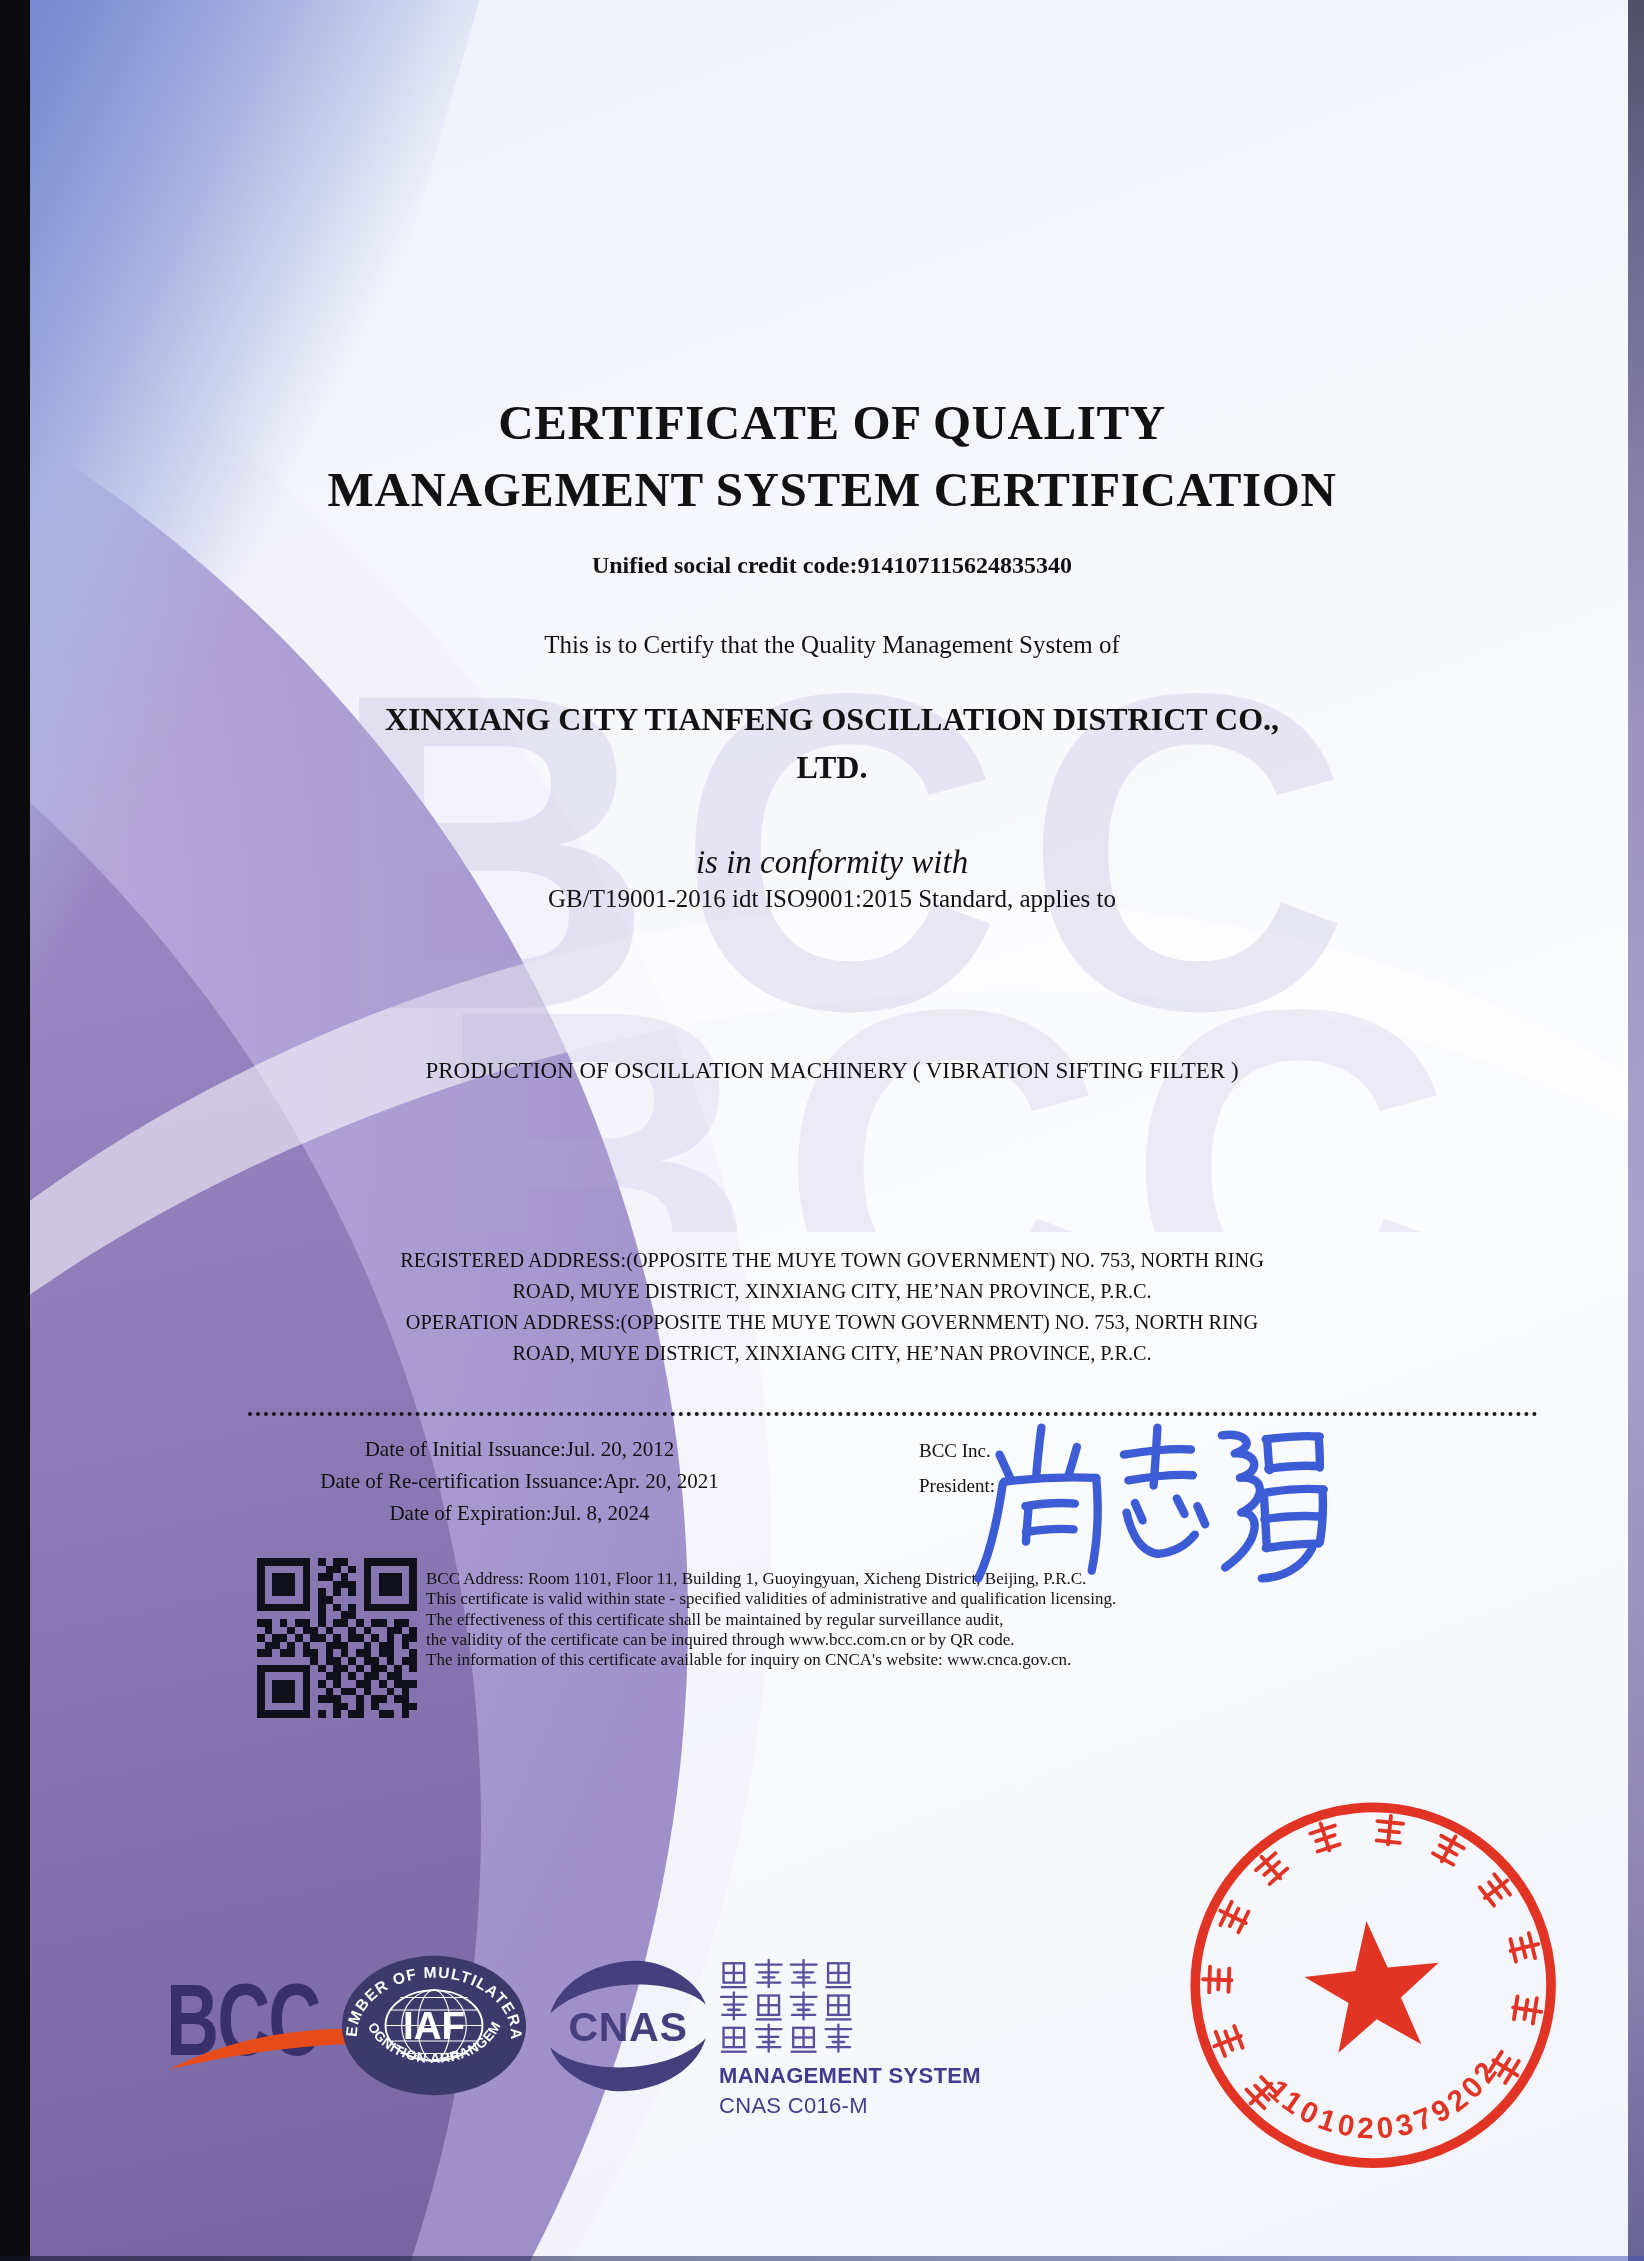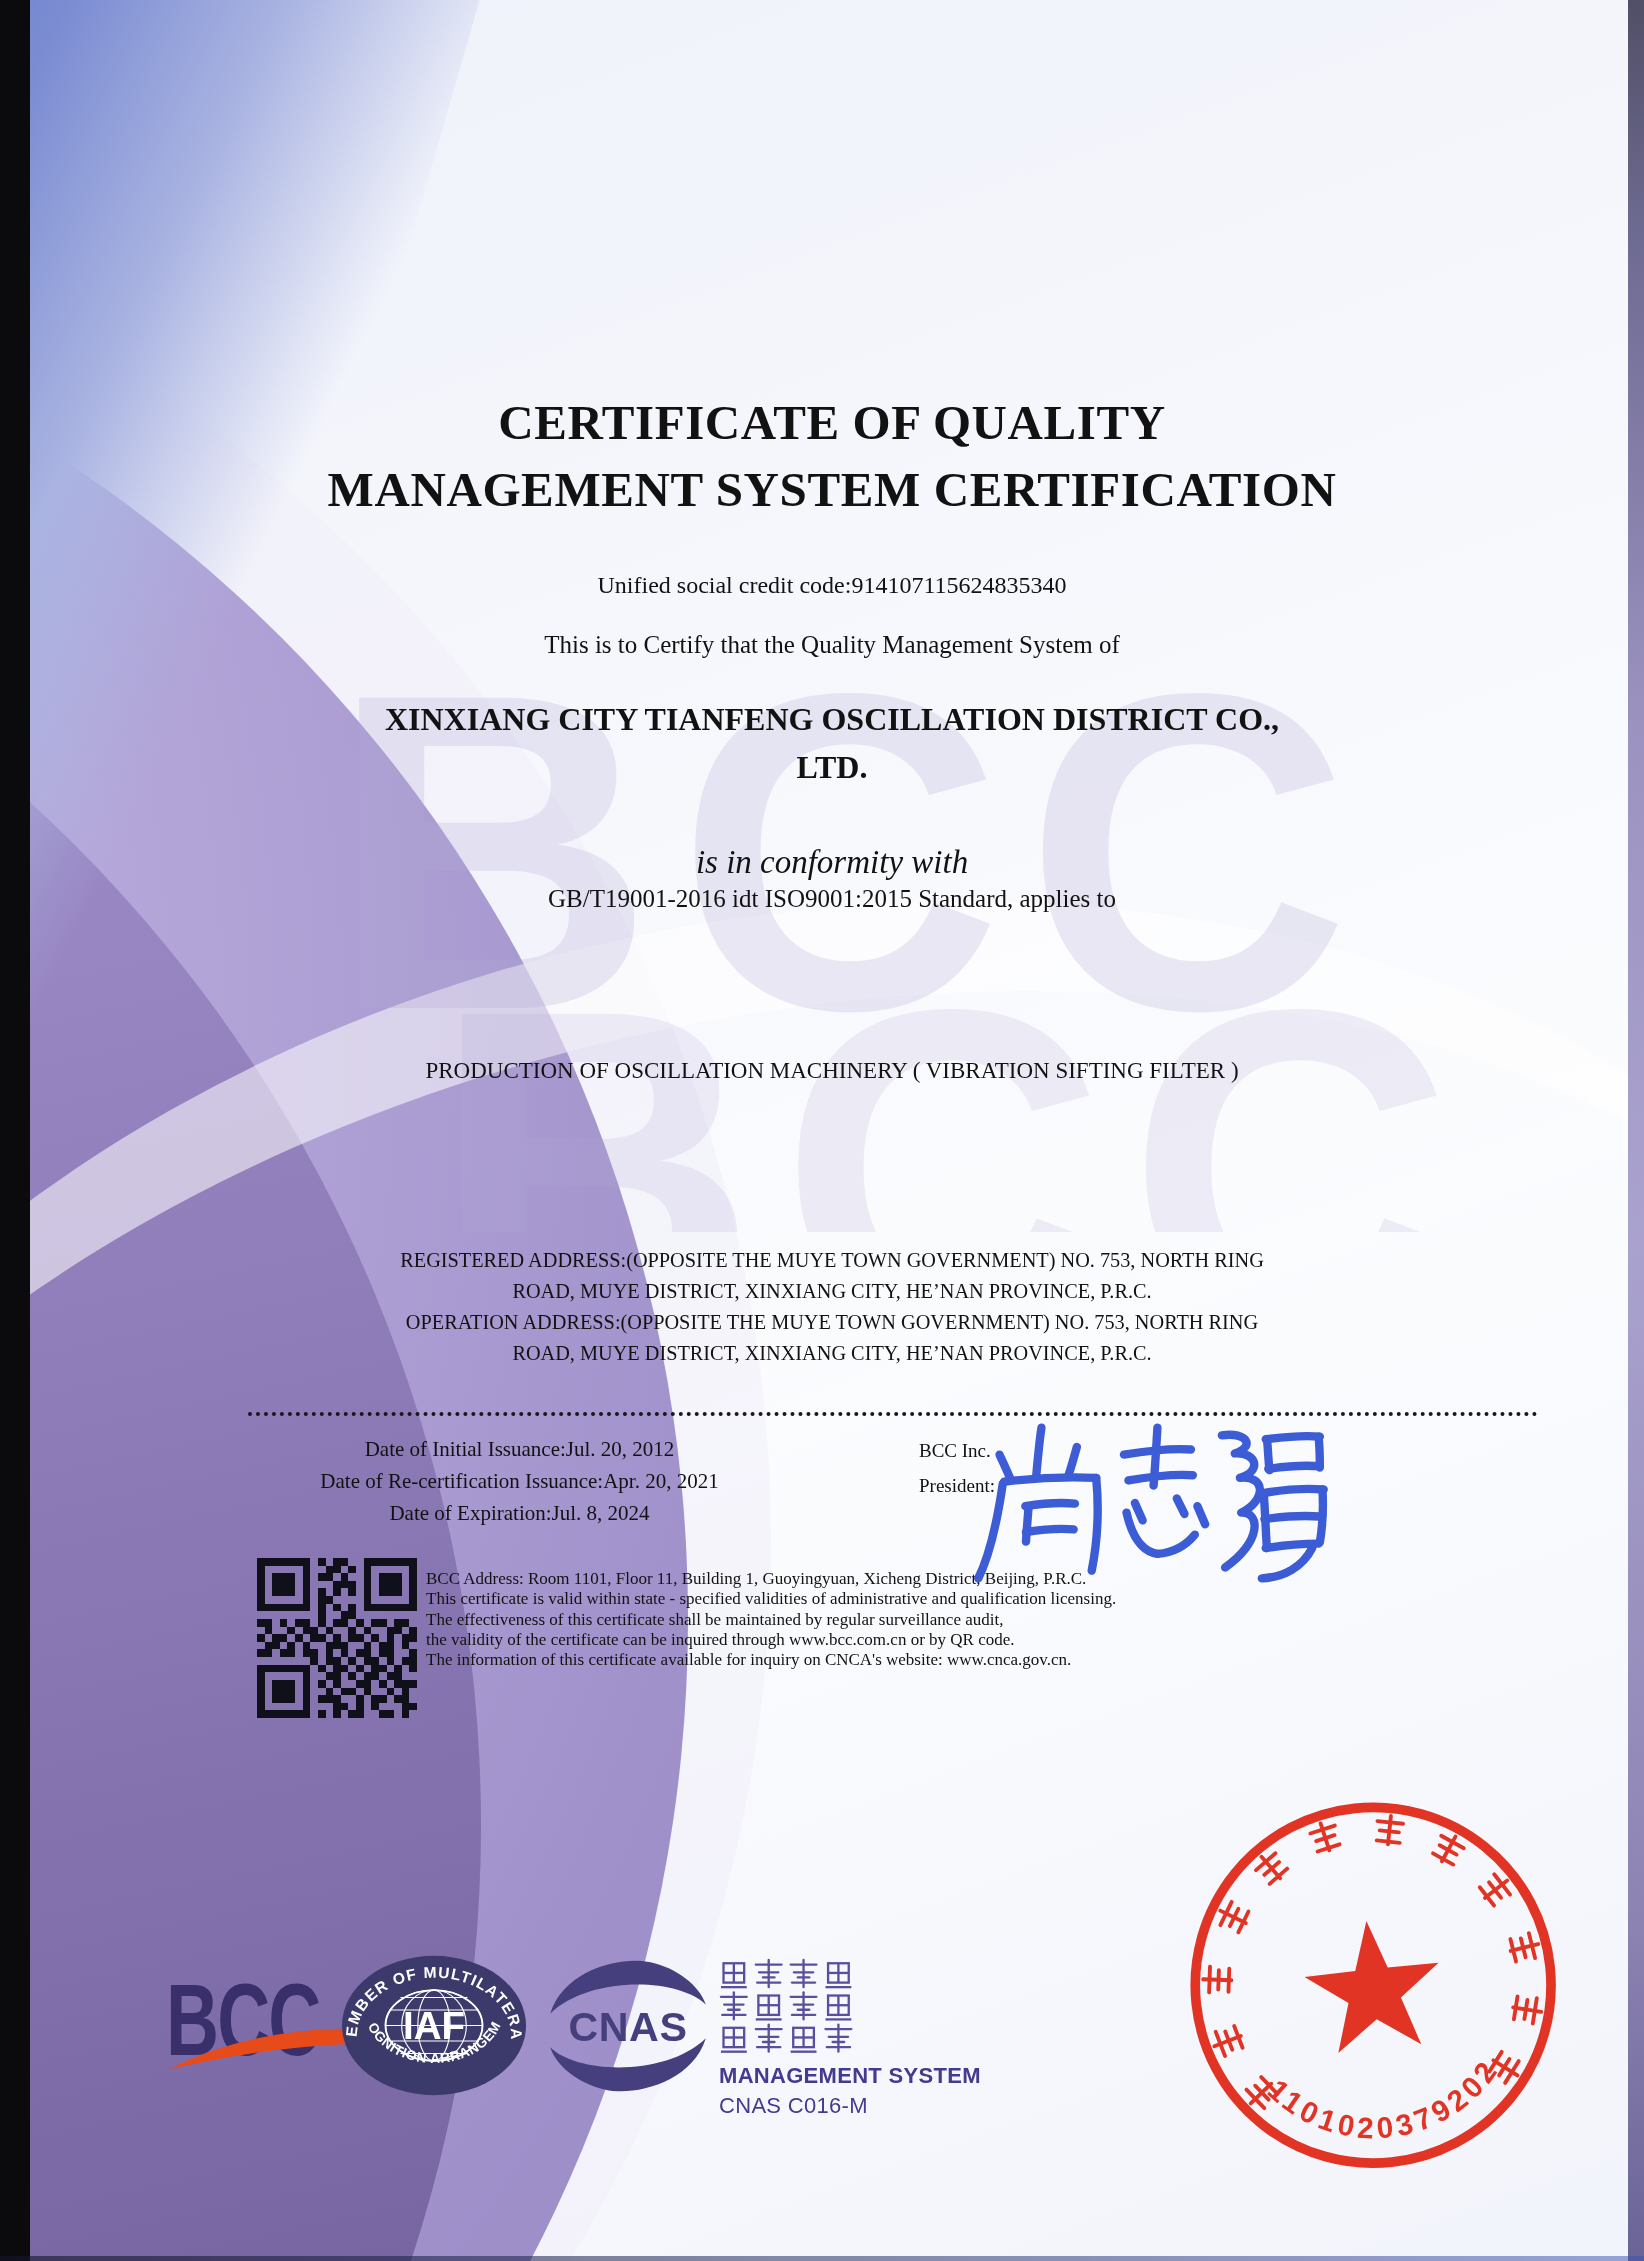--- a/index.html
+++ b/index.html
@@ -25,21 +25,21 @@
   .wm-wrap{position:absolute;left:97px;top:632px;width:1458px;height:600px;overflow:hidden;z-index:1;}
   .wm{position:absolute;font-family:"Liberation Sans",sans-serif;font-weight:bold;color:rgba(178,169,214,.26);letter-spacing:22px;}
   .wm1{left:232px;top:-39px;font-size:451px;}
   .wm2{left:335px;top:277px;font-size:451px;color:rgba(178,169,214,.20);}
   .wm-arc{position:absolute;left:-400px;top:922px;width:2386px;height:1612px;border-radius:50%;
         border-top:97px solid rgba(255,255,255,.55);transform:rotate(-13deg);z-index:1;}
   
   .cblock{position:absolute;left:84px;width:1496px;text-align:center;z-index:5;}
   .title{top:348px;font-size:49px;font-weight:bold;line-height:67px;letter-spacing:0.6px;margin-top:41px;}
   .certno{top:547px;font-size:24px;font-weight:bold;}
-  .credit{top:572px;font-size:24px;font-weight:normal;}
+  .credit{top:552px;font-size:24px;font-weight:bold;}
   .certify{top:631px;font-size:25px;}
   .company{top:695px;font-size:32px;font-weight:bold;line-height:48px;}
   .conform{top:844px;font-size:33px;font-style:italic;}
   .standard{top:885px;font-size:25px;}
   .scope{top:1058px;font-size:23px;}
   .addr{top:1237px;font-size:20.3px;line-height:31px;margin-top:8px;}
   .dotline{position:absolute;left:248px;top:1412px;width:1290px;border-top:4.5px dotted #17171c;z-index:5;}
   .dates{position:absolute;left:213px;top:1433px;width:613px;text-align:center;font-size:21px;line-height:32px;z-index:5;}
   .issuer{position:absolute;left:919px;top:1433px;font-size:19px;line-height:35px;z-index:5;}
   .sig{position:absolute;left:964px;top:1416px;z-index:6;}

